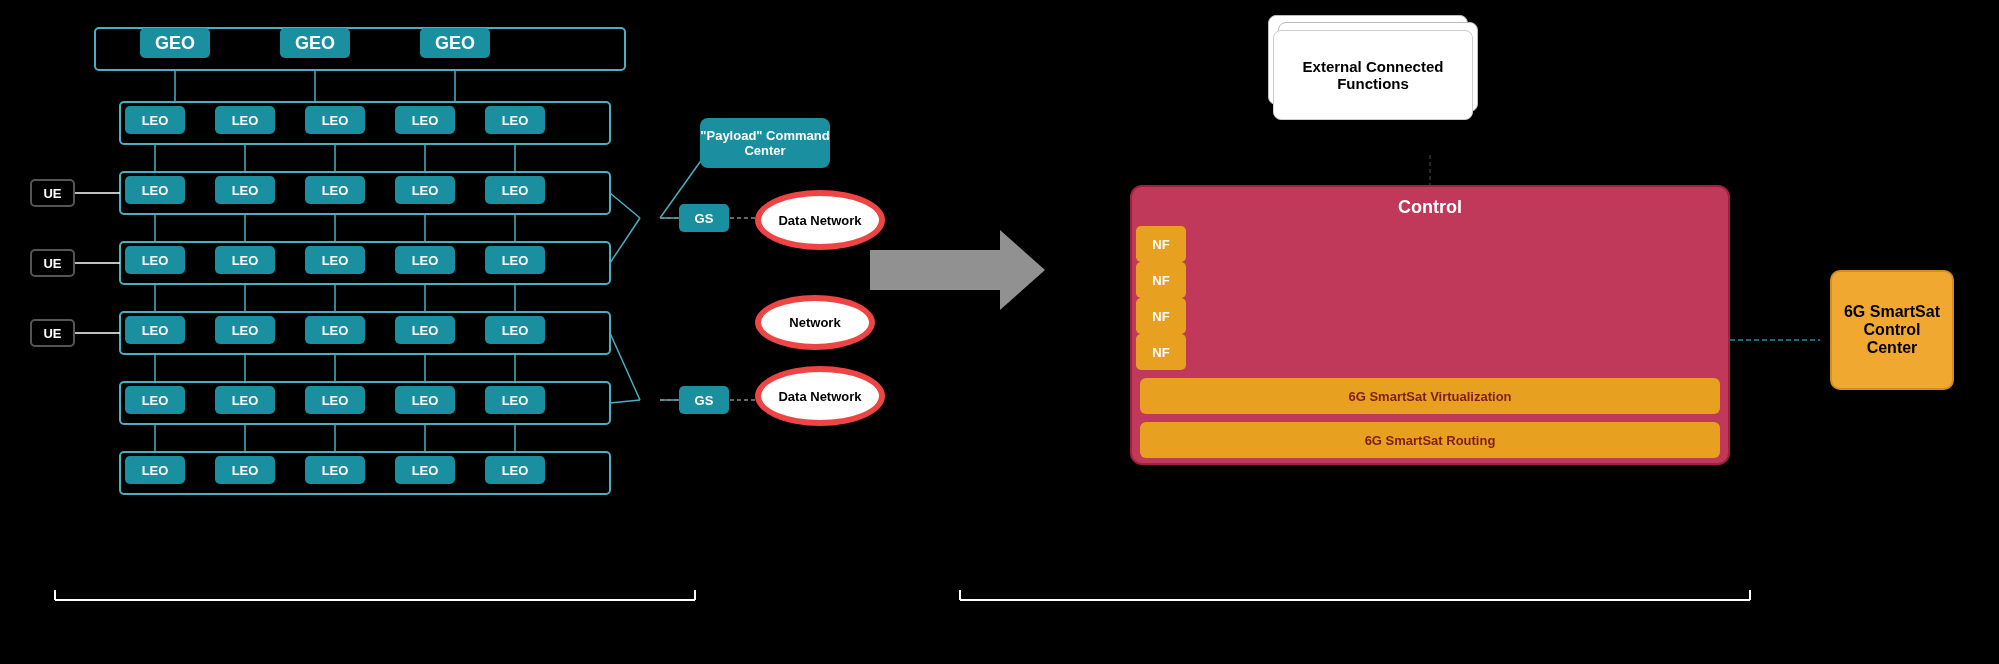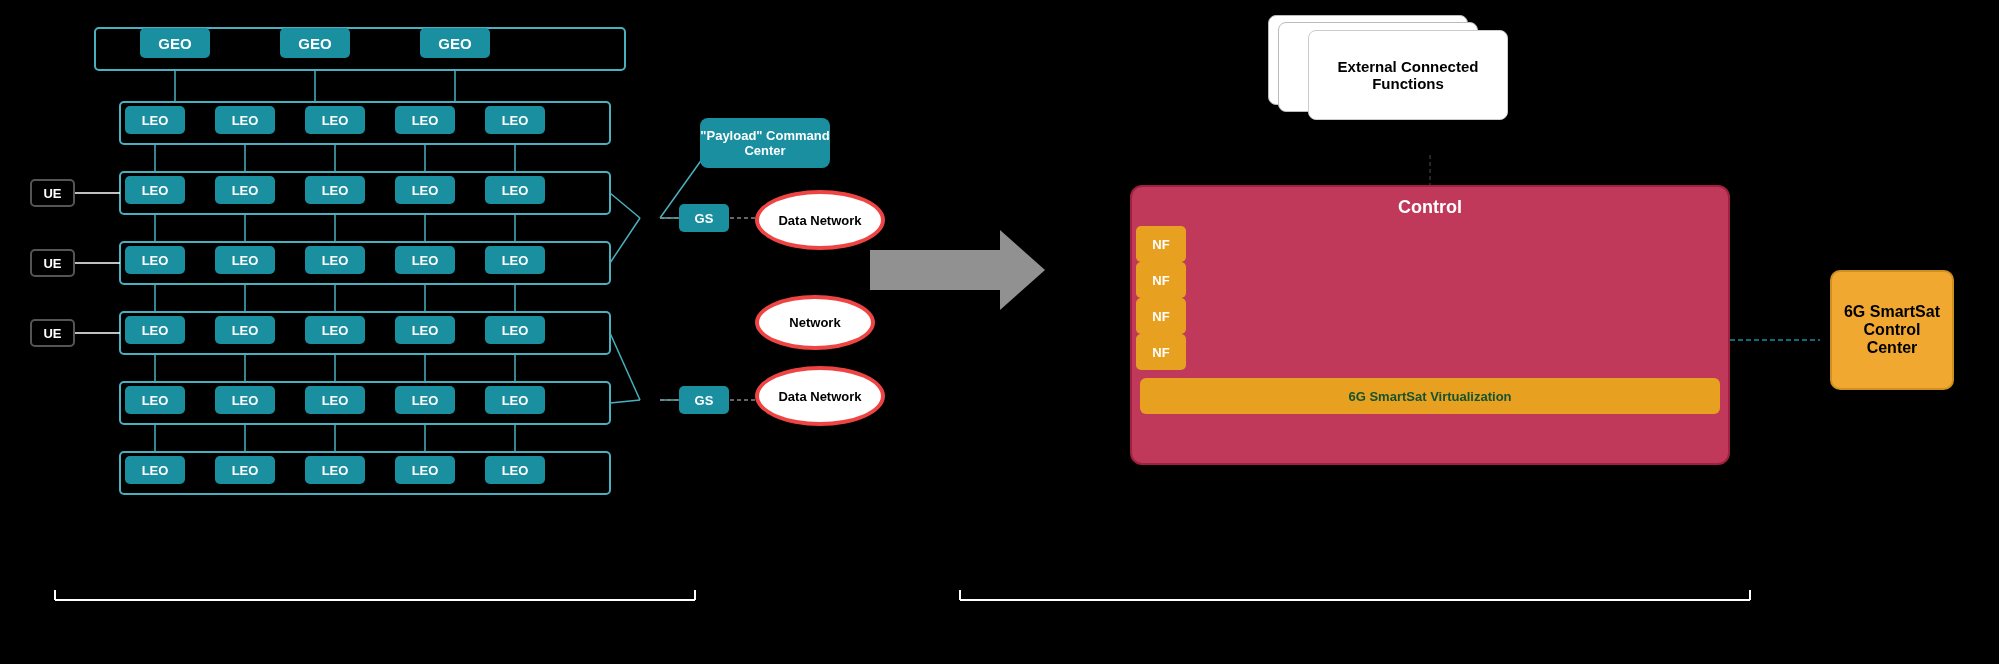--- a/index.html
+++ b/index.html
@@ -22,21 +22,21 @@
     .geo-box {
       width: 70px;
       height: 30px;
       background: #1a8fa0;
       color: #fff;
       border-radius: 5px;
       display: flex;
       align-items: center;
       justify-content: center;
       font-weight: bold;
-      font-size: 15px;
+      font-size: 18px;
       position: absolute;
     }
 
     
     .leo-box {
       width: 60px;
       height: 28px;
       background: #1a8fa0;
       color: #fff;
       border-radius: 5px;
@@ -116,21 +116,21 @@
       background: #fff;
       border-radius: 50%;
       display: flex;
       align-items: center;
       justify-content: center;
       font-size: 13px;
       font-weight: bold;
       text-align: center;
       color: #000;
       position: absolute;
-      border: 4px solid #ef4444;
+      border: 6px solid #ef4444;
     }
 
     
     .payload-box {
       background: #c0395a;
       border-radius: 12px;
       position: absolute;
       border: 2px solid #a02040;
     }
 
@@ -161,21 +161,21 @@
     .nf-row {
       display: flex;
       flex-direction: column;
       justify-content: center;
       margin-bottom: 8px;
     }
 
     
     .smartsat-bar {
       background: #e8a020;
-      color: #14532d;
+      color: #7f1d1d;
       font-weight: bold;
       font-size: 13px;
       border-radius: 6px;
       height: 36px;
       display: flex;
       align-items: center;
       justify-content: center;
       margin: 7px 8px 8px 8px;
     }
 
@@ -360,35 +360,36 @@
         <polygon points="0 0, 10 3.5, 0 7" fill="#aaa"></polygon>
       </marker>
     </defs>
 
     <polygon points="0,30 130,30 130,10 175,50 130,90 130,70 0,70" fill="#aaa" opacity="0.85"></polygon>
   </svg>
 
   <div style="position:absolute; left:1268px; top:15px; width:200px; height:90px; background:#fff; border:1px solid #bbb; border-radius:8px;"></div>
   <div style="position:absolute; left:1278px; top:22px; width:200px; height:90px; background:#fff; border:1px solid #bbb; border-radius:8px;"></div>
 
-  <div class="ecf-box" style="left:1308px; top:30px; width:200px; height:90px;">
+  <div class="ecf-box" style="left:1273px; top:30px; width:200px; height:90px;">
     <span style="font-size:15px; font-weight:bold; color:#000;">External Connected<br>Functions</span>
   </div>
 
   <div class="payload-box" style="left:1130px; top:185px; width:600px; height:280px;">
     <div class="payload-title">Control</div>
 
     <div class="nf-row">
       <div class="nf-box">NF</div>
       <div class="nf-box">NF</div>
       <div class="nf-box">NF</div>
       <div class="nf-box">NF</div>
     </div>
 
     <div class="smartsat-bar">6G SmartSat Virtualization</div>
 
+    <div class="smartsat-bar">6G SmartSat Routing</div>
   </div>
 
   <div class="control-center-box" style="left:1830px; top:270px; width:124px; height:120px;">
     <span style="font-size:16px; font-weight:bold;">6G SmartSat<br>Control Center</span>
   </div>
 
 </div>
 
 </body></html>

